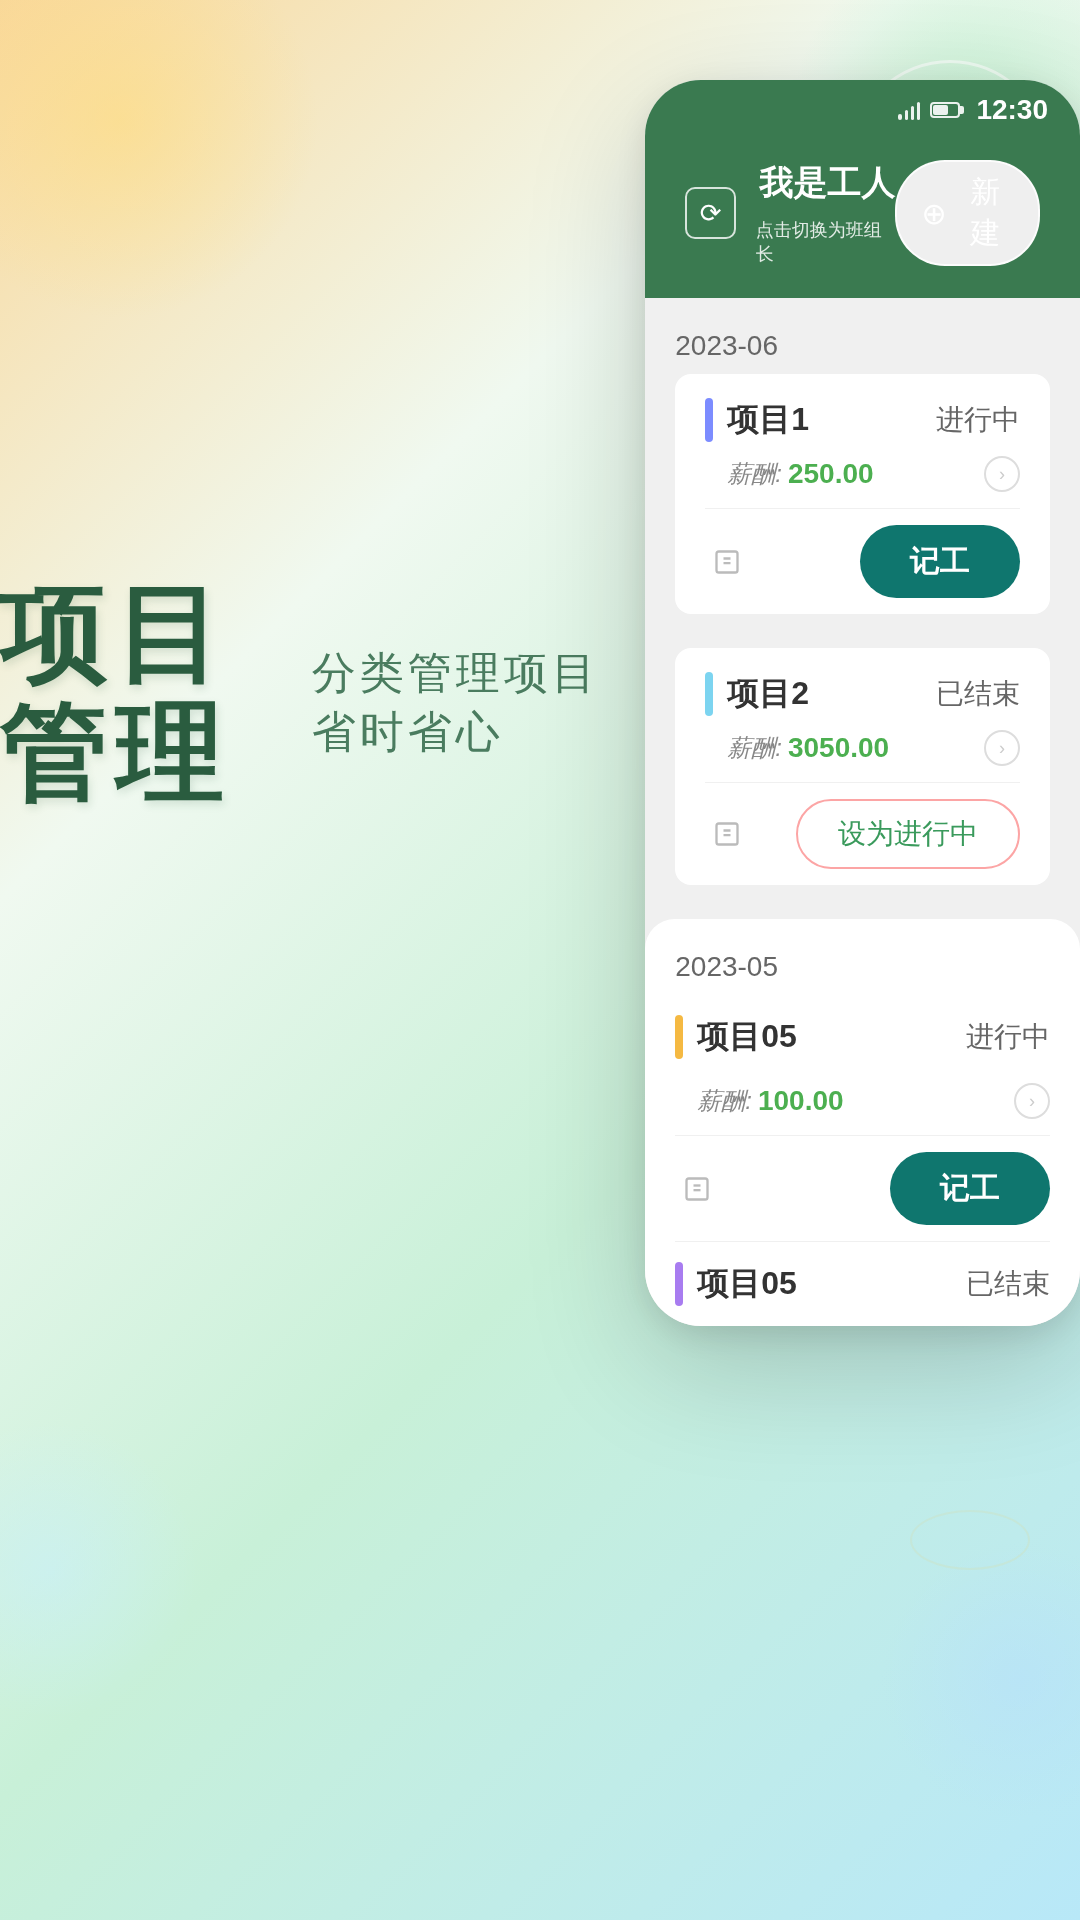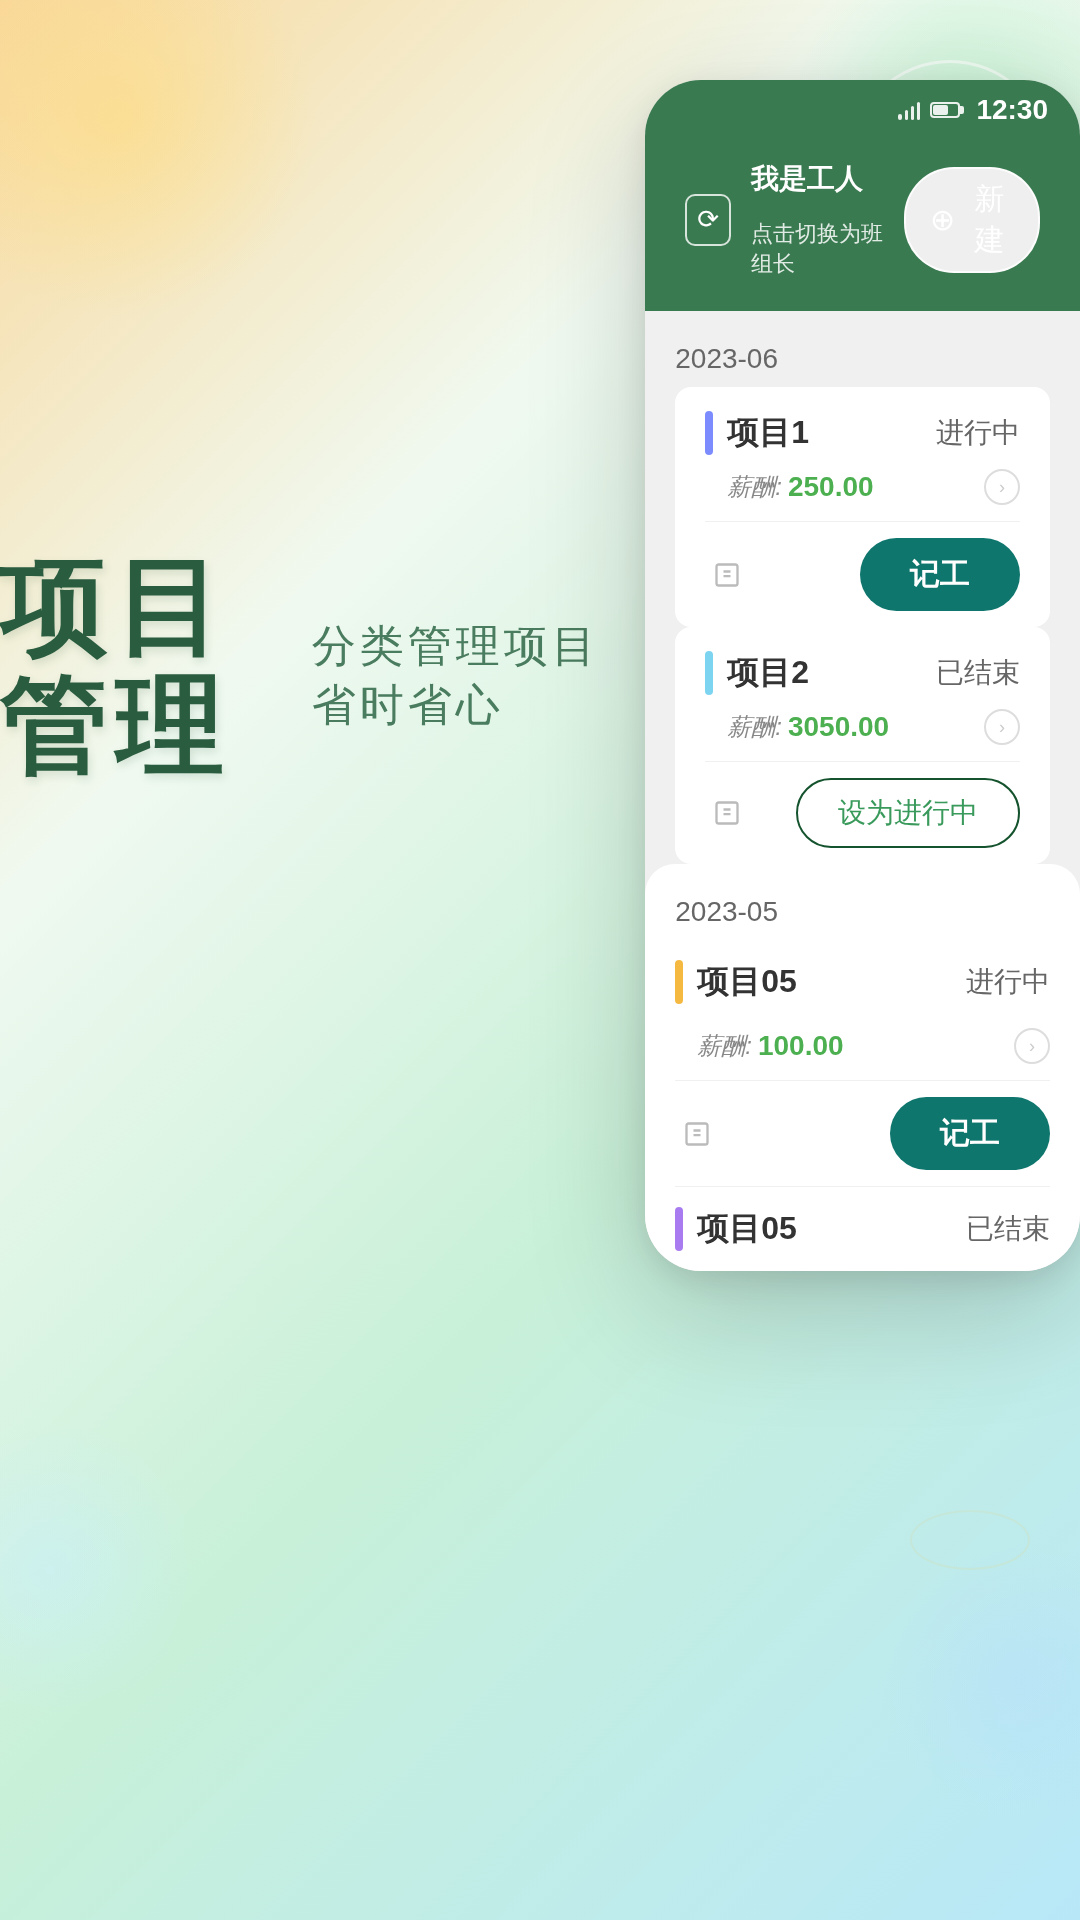--- a/index.html
+++ b/index.html
@@ -167,27 +167,28 @@
       border-radius: 10px;
       display: flex; align-items: center; justify-content: center;
       color: #fff;
       font-size: 26px;
     }
     .header-user-info {
       display: flex; flex-direction: column;
     }
     .header-username {
       color: #fff;
-      font-size: 28px;
+      font-size: 34px;
       font-weight: 700;
+      text-align: right;
     }
     .header-subtitle {
       color: rgba(255,255,255,0.85);
-      font-size: 22px;
-      margin-top: 21px;
+      font-size: 18px;
+      margin-top: 12px;
     }
     .header-new-btn {
       display: flex; align-items: center; gap: 10px;
       color: #fff;
       font-size: 30px;
       border: 2px solid rgba(255,255,255,0.8);
       border-radius: 50px;
       padding: 10px 24px;
       cursor: pointer;
     }
@@ -207,21 +208,21 @@
       font-size: 28px;
       color: #666;
       font-weight: 500;
       padding: 12px 0;
     }
 
     
     .project-card {
       background: #fff;
       border-radius: 16px;
-      margin: 0 0 0;
+      margin: 0 0 34px;
       padding: 24px 30px 0;
       overflow: hidden;
     }
     .project-card-top {
       display: flex;
       align-items: center;
       justify-content: space-between;
       margin-bottom: 10px;
     }
     .project-name-row {
@@ -281,21 +282,21 @@
       border: none;
       border-radius: 50px;
       padding: 16px 50px;
       font-size: 30px;
       font-weight: 600;
       cursor: pointer;
     }
     .action-btn-outline {
       background: transparent;
       color: #3a9a5c;
-      border: 2px solid #14532d;
+      border: 2px solid #fca5a5;
       border-radius: 50px;
       padding: 14px 40px;
       font-size: 28px;
       font-weight: 500;
       cursor: pointer;
     }
 
     
     .lower-section {
       background: #fff;

